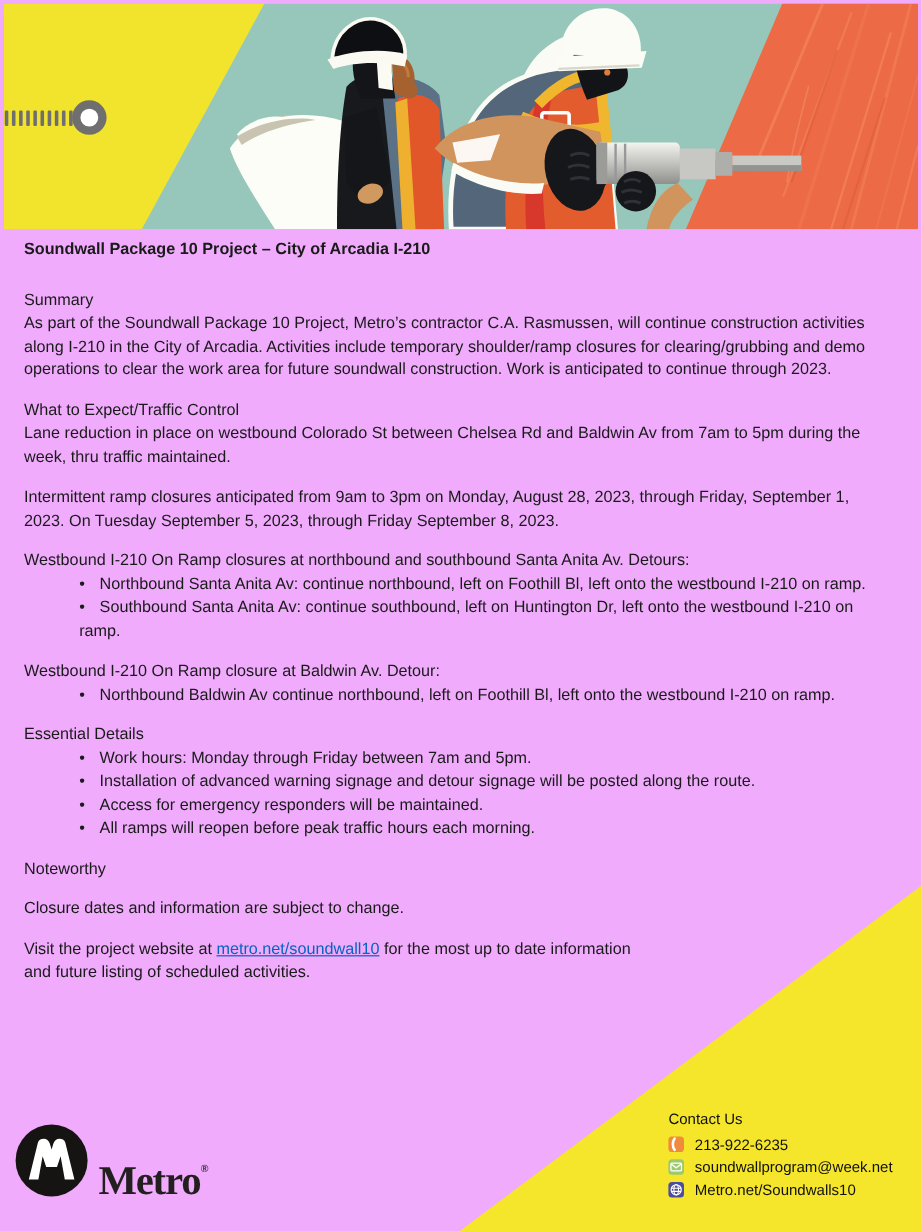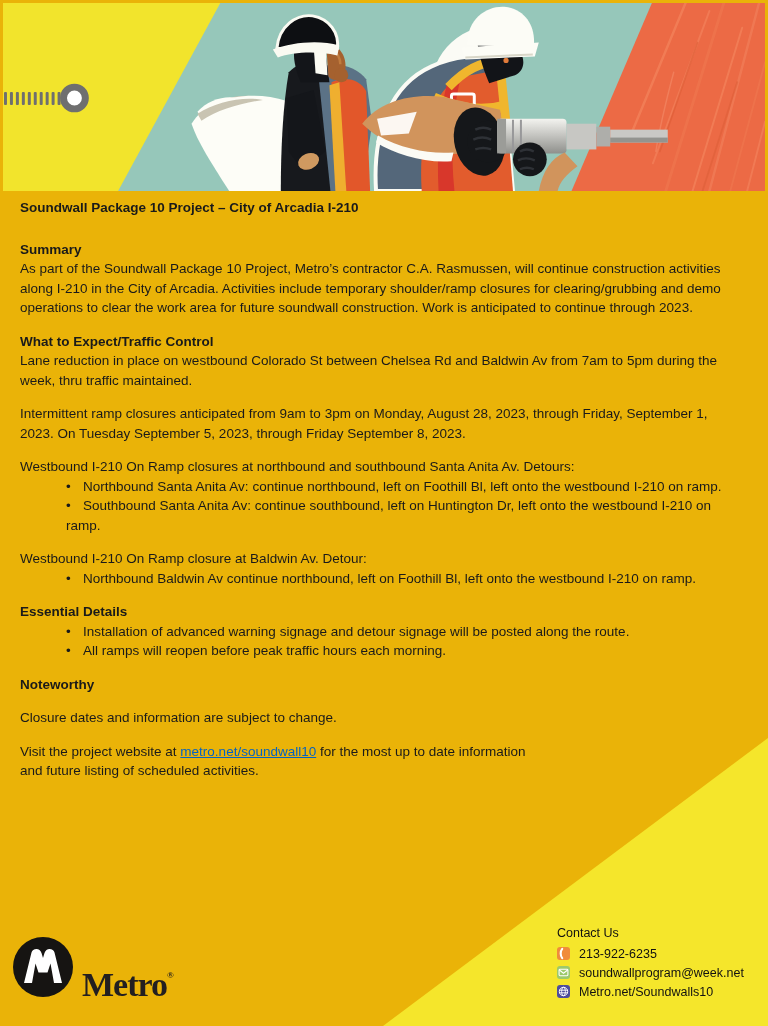--- a/index.html
+++ b/index.html
@@ -1,31 +1,31 @@
 <!DOCTYPE html>
 <html><head>
 <meta charset="utf-8">
 <style>
   html,body{margin:0;padding:0;background:#e8e8e8;}
   .page{
-    position:relative;width:768px;height:1026px;background:#eab308;
+    position:relative;width:768px;height:1026px;background:#f0abfc;
     overflow:hidden;margin:0 auto;
     font-family:"Liberation Sans",sans-serif;color:#1a1a1a;
   }
   
   .hero{position:absolute;left:3px;top:3px;width:762px;height:188px;}
   .hero svg{display:block;width:100%;height:100%;}
   
   .doc{
     position:absolute;left:0;top:193px;width:768px;
     padding:5px 26px 0 20px;box-sizing:border-box;
     font-size:13.5px;line-height:19.5px;z-index:2;
   }
   .doc p,.doc h2{margin:0;font-size:13.5px;line-height:19.5px;}
-  .doc h2{font-weight:bold;}
+  .doc h2{font-weight:normal;}
   .doc .title{font-weight:bold;}
   .gap{margin-top:14px !important;}
   .gap-lg{margin-top:22px !important;}
   ul.bullets{list-style:none;margin:0;padding:0;}
   ul.bullets li{padding-left:46px;}
   ul.bullets li::before{content:"\2022";display:inline-block;width:17px;}
   a.doclink{color:#0563c1;text-decoration:underline;cursor:pointer;}
   
   .tri{position:absolute;left:0;top:730px;width:768px;height:296px;z-index:1;}
   .metro-logo{position:absolute;left:12px;top:936px;z-index:2;}
@@ -179,21 +179,23 @@
     </ul>
 
 
     <p class="gap">Westbound I-210 On Ramp closure at Baldwin Av. Detour:</p>
     <ul class="bullets">
       <li>Northbound Baldwin Av continue northbound, left on Foothill Bl, left onto the westbound I-210 on ramp.</li>
     </ul>
 
     <h2 class="gap">Essential Details</h2>
     <ul class="bullets">
+      <li>Work hours: Monday through Friday between 7am and 5pm.</li>
       <li>Installation of advanced warning signage and detour signage will be posted along the route.</li>
+      <li>Access for emergency responders will be maintained.</li>
       <li>All ramps will reopen before peak traffic hours each morning.</li>
     </ul>
 
     <h2 class="gap">Noteworthy</h2>
     <p class="gap">Closure dates and information are subject to change.</p>
 
     <p class="gap">
       <span>Visit the project website at</span>
       <a class="doclink">metro.net/soundwall10</a>
       <span>for the most up to date information</span>

